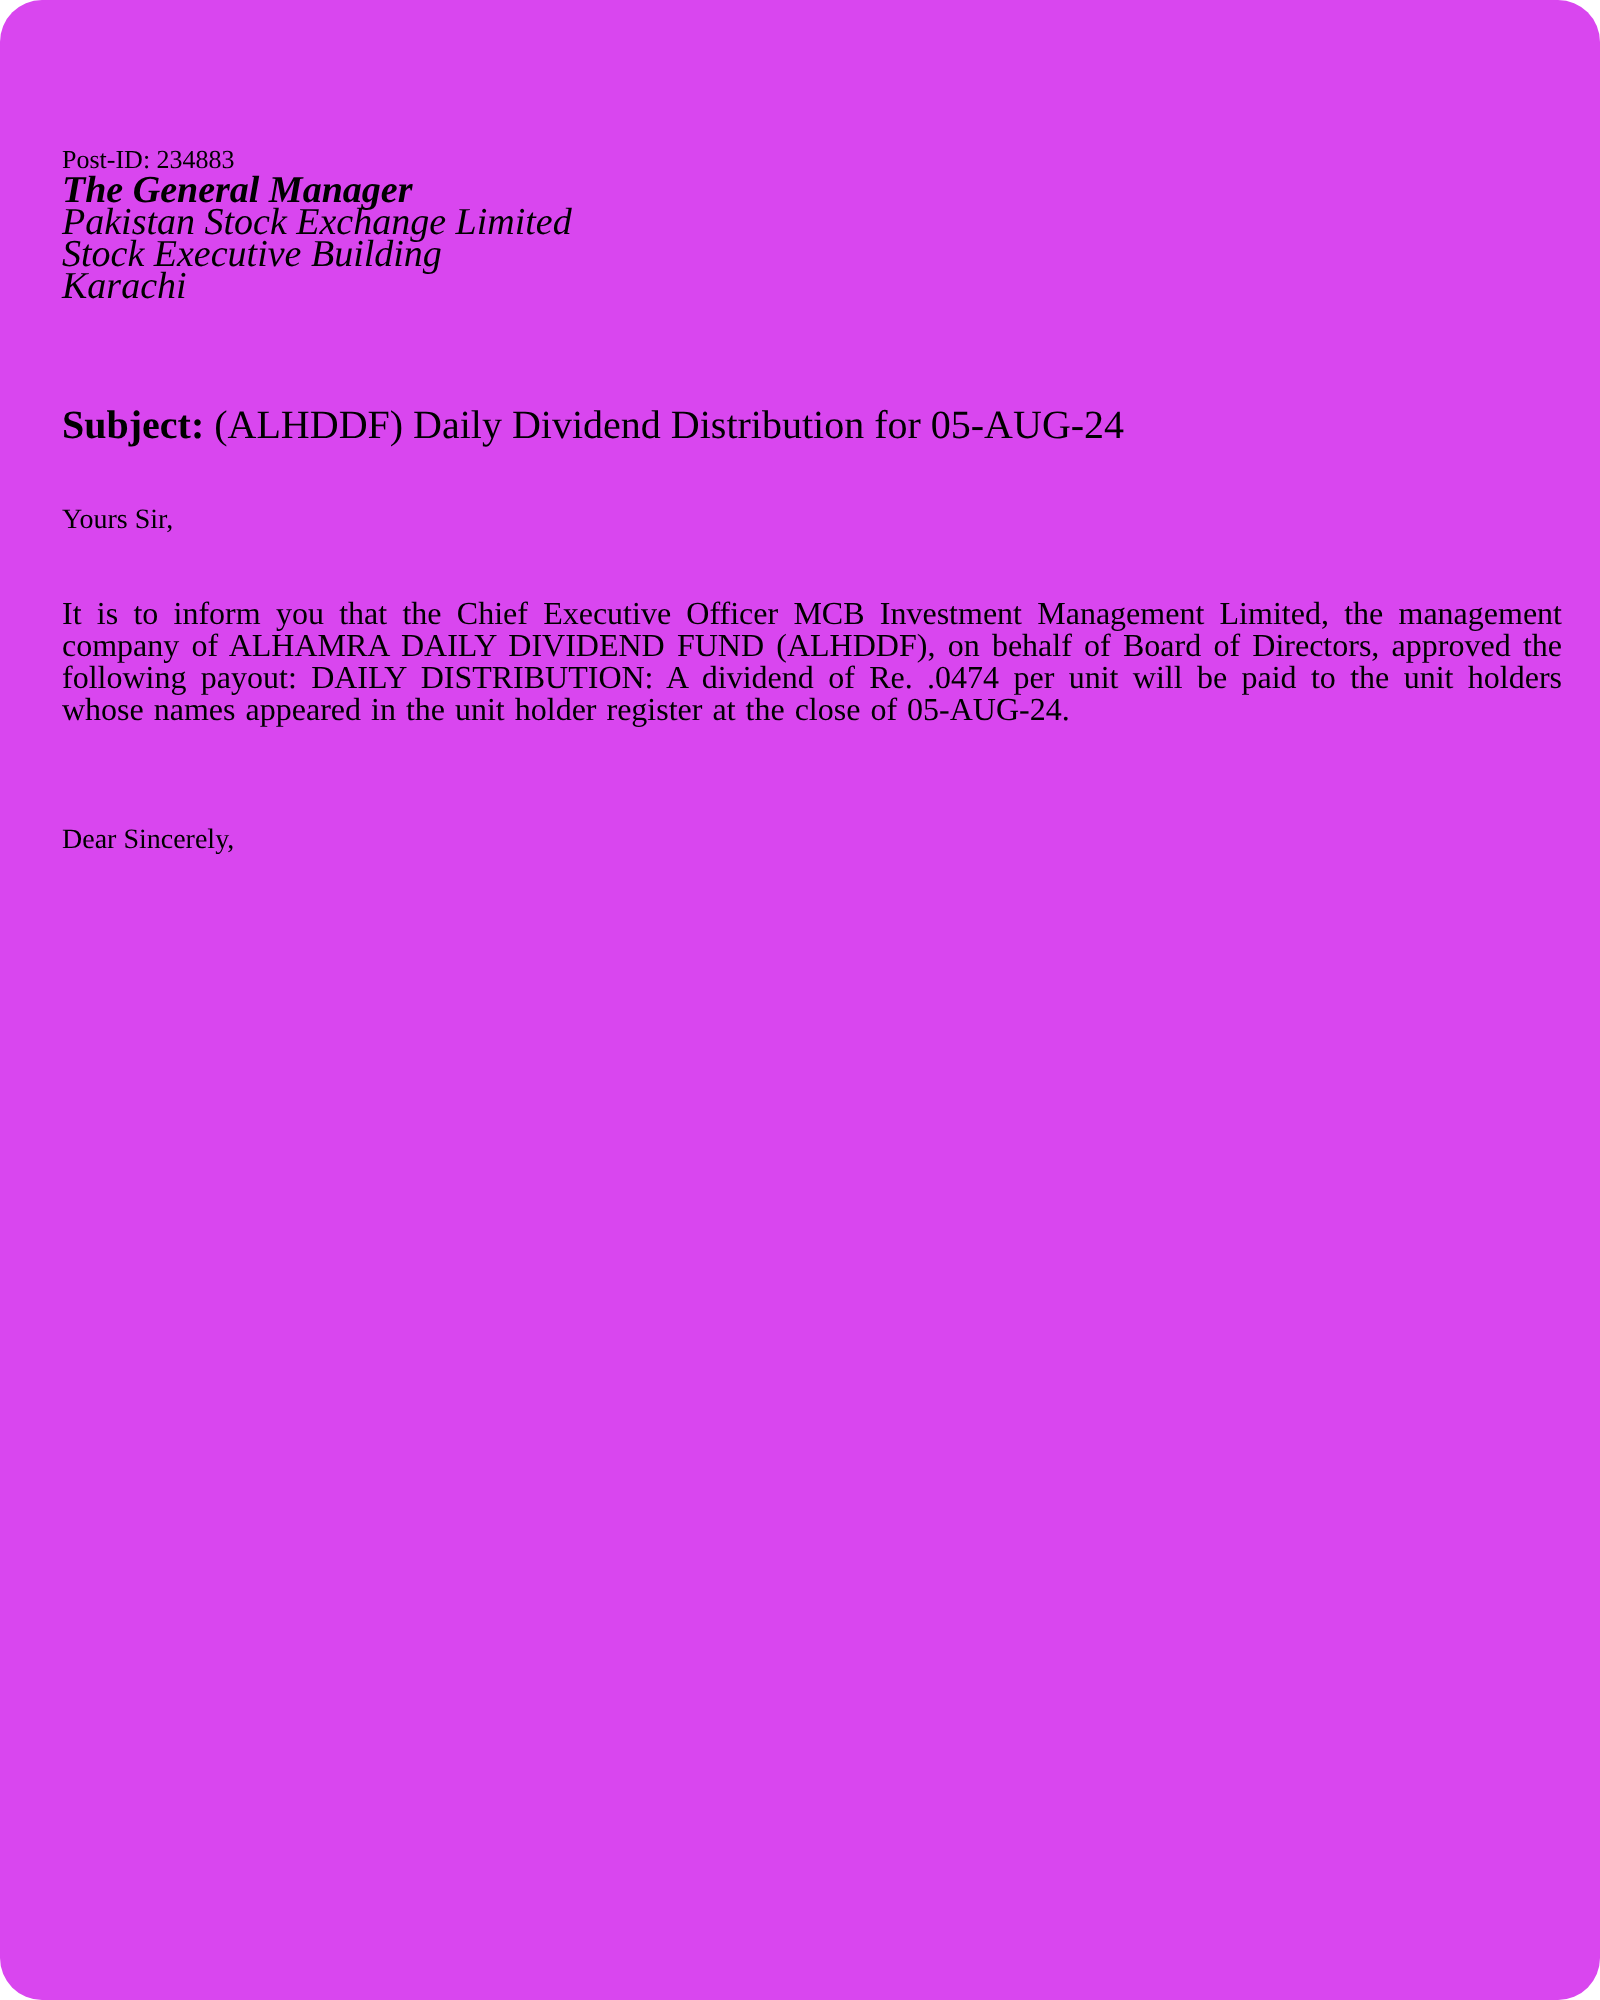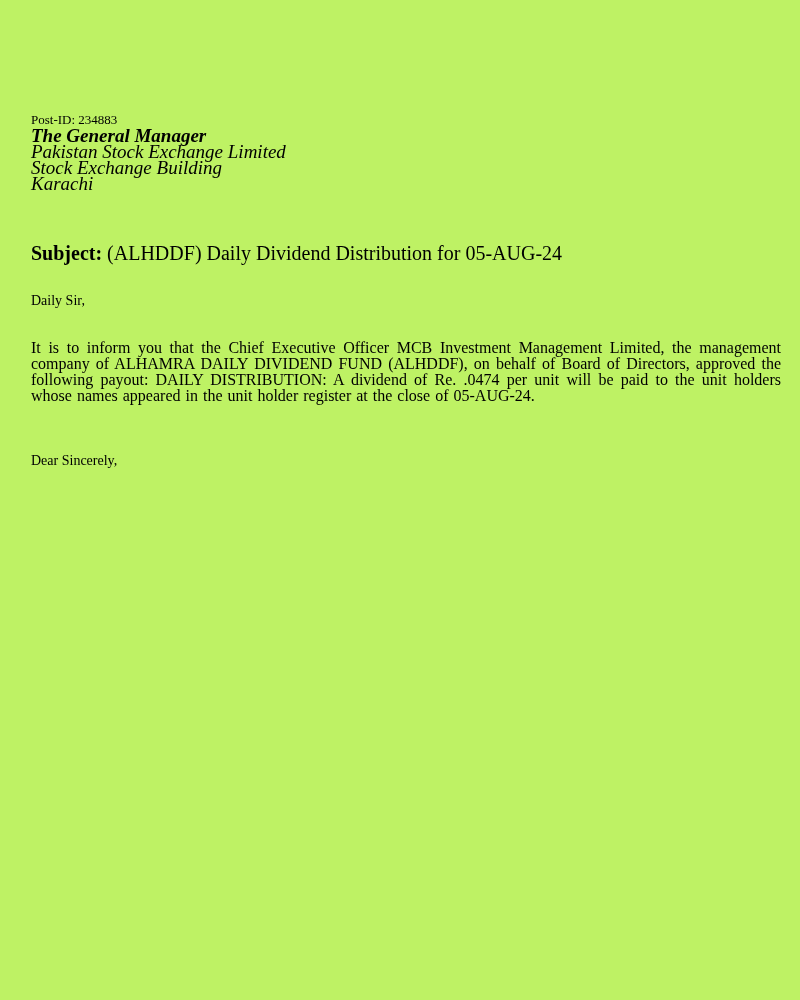--- a/index.html
+++ b/index.html
@@ -11,23 +11,24 @@
       width: 800px;
       height: 1000px;
       font-family: "Liberation Serif", "DejaVu Serif", serif;
       color: #000000;
       -webkit-font-smoothing: antialiased;
     }
     .page {
       box-sizing: border-box;
       width: 800px;
       height: 1000px;
-      padding: 112px 19px 0 31px;
-      background: #bef264;
+      padding: 72px 19px 0 31px;
+      background: #d946ef;
       overflow: hidden;
+      border-radius: 21px;
     }
     .meta-block {
       font-size: 13px;
       line-height: 16px;
     }
     .recipient-block {
       font-size: 19px;
       line-height: 16px;
       font-style: italic;
     }
@@ -65,27 +66,27 @@
 
 <div class="page">
 
   <div class="meta-block">
     <div>Post-ID: 234883</div>
   </div>
 
   <div class="recipient-block">
     <div class="recipient-title">The General Manager</div>
     <div>Pakistan Stock Exchange Limited</div>
-    <div>Stock Exchange Building</div>
+    <div>Stock Executive Building</div>
     <div>Karachi</div>
   </div>
 
   <div class="subject-line">
     <span class="subject-label">Subject:</span><span> (ALHDDF) Daily Dividend Distribution for 05-AUG-24</span>
   </div>
 
-  <div class="salutation">Daily Sir,</div>
+  <div class="salutation">Yours Sir,</div>
 
   <div class="body-paragraph">It is to inform you that the Chief Executive Officer MCB Investment Management Limited, the management company of ALHAMRA DAILY DIVIDEND FUND (ALHDDF), on behalf of Board of Directors, approved the following payout: DAILY DISTRIBUTION: A dividend of Re. .0474 per unit will be paid to the unit holders whose names appeared in the unit holder register at the close of 05-AUG-24.</div>
 
   <div class="closing">Dear Sincerely,</div>
 
 </div>
 
 </body></html>

